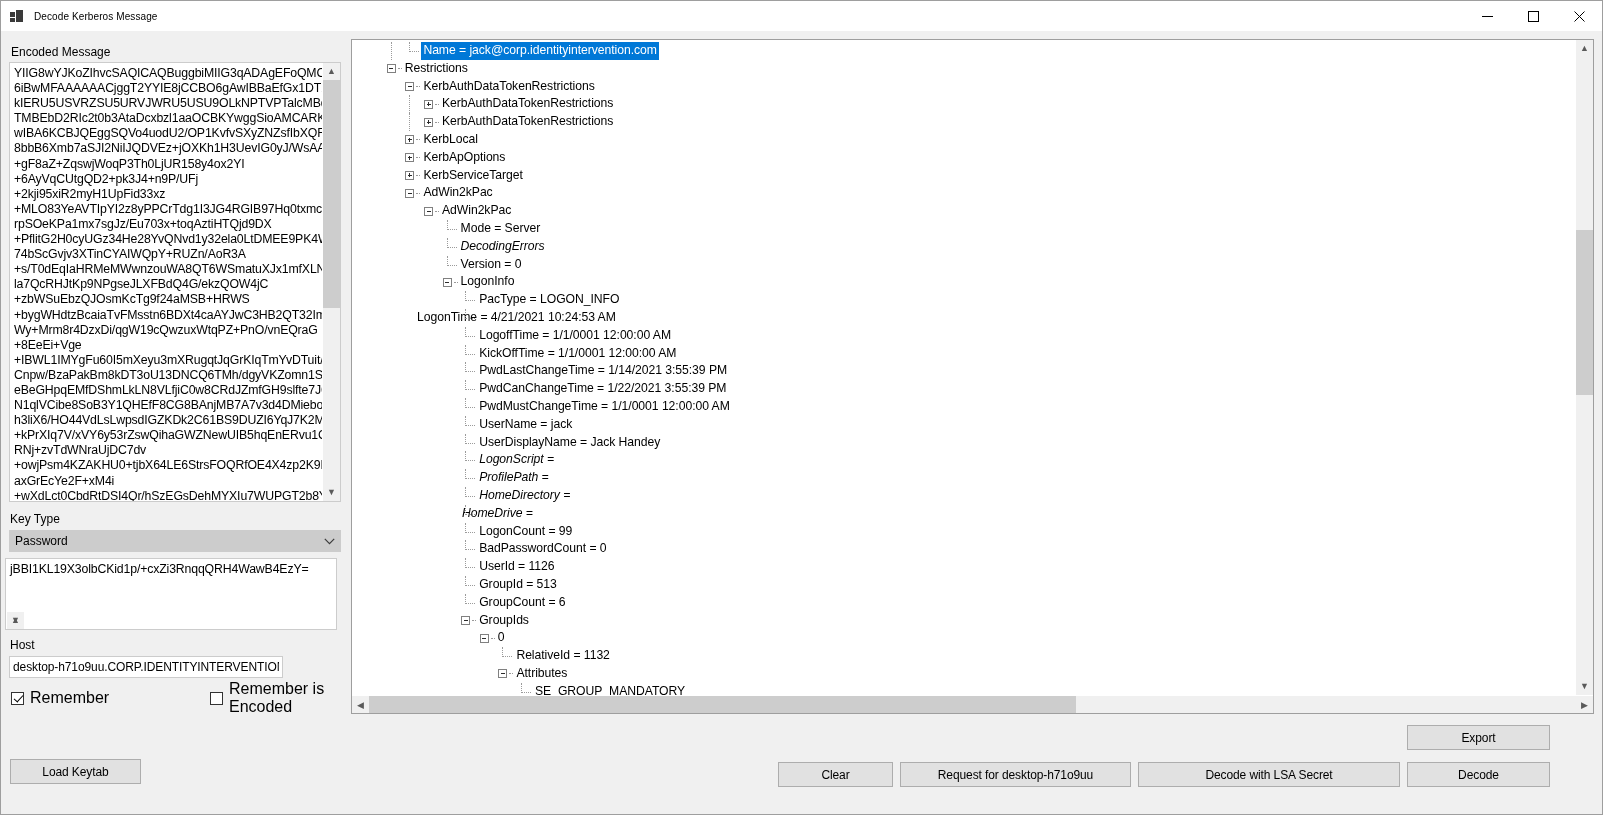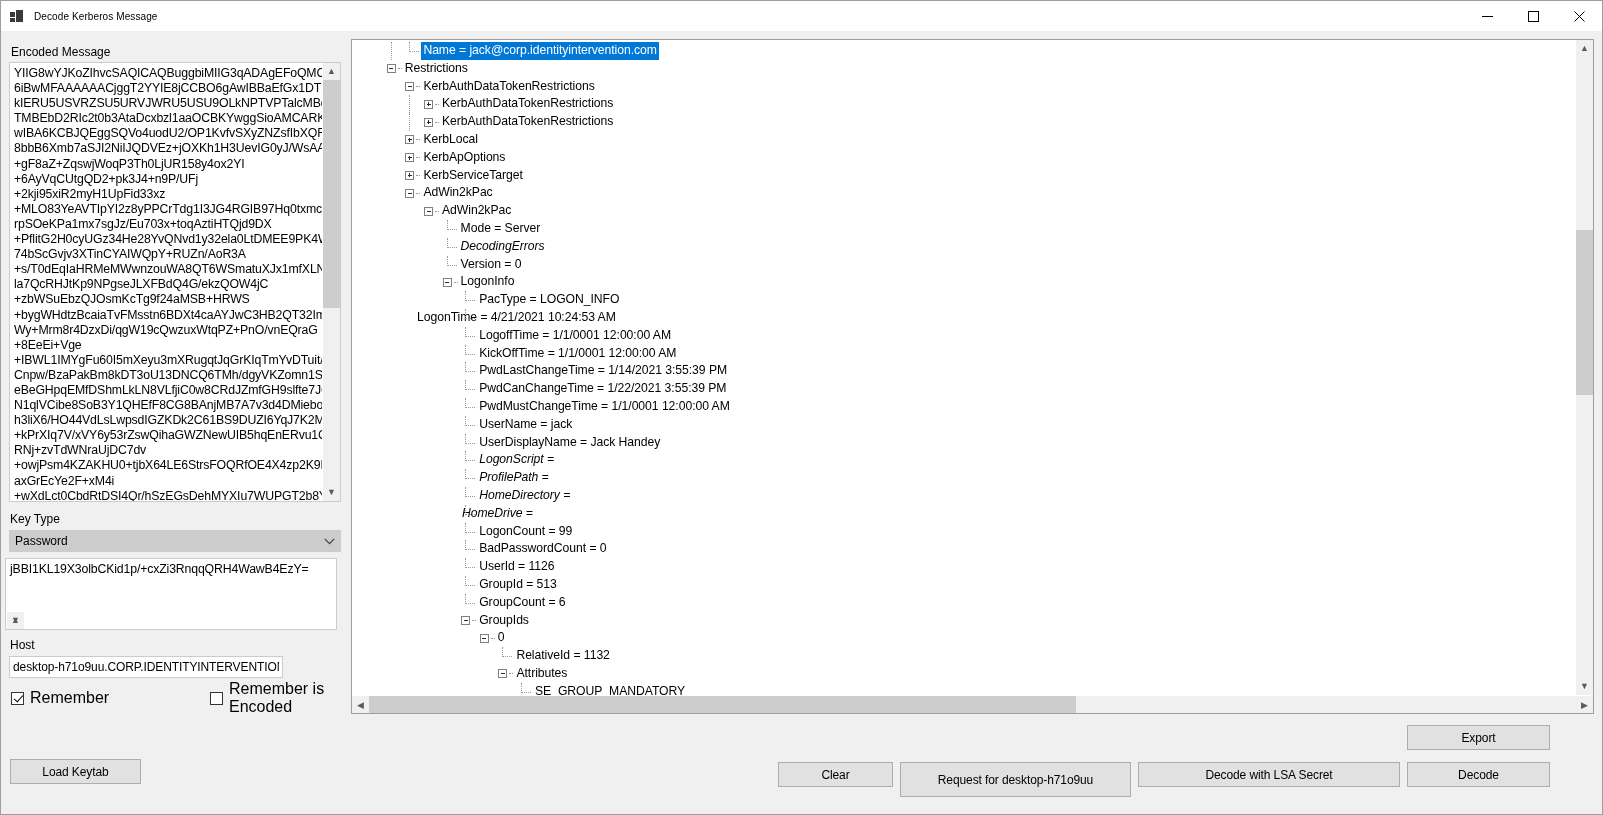--- a/index.html
+++ b/index.html
@@ -351,21 +351,21 @@
     top: 0;
     height: 9px;
     width: 9px;
     border-left: 1px dotted #9b9b9b;
     border-bottom: 1px dotted #9b9b9b;
   }
 
   
   #btn-export  { left: 1406px; top: 694px; width: 143px; height: 25px; }
   #btn-clear   { left: 777px;  top: 731px; width: 115px; height: 25px; }
-  #btn-request { left: 899px;  top: 731px; width: 231px; height: 35px; }
+  #btn-request { left: 899px;  top: 731px; width: 231px; height: 25px; }
   #btn-lsa     { left: 1137px; top: 731px; width: 262px; height: 25px; }
   #btn-decode  { left: 1406px; top: 731px; width: 143px; height: 25px; }
 </style>
 </head>
 <body>
 
 <div id="window">
 
   <div id="titlebar">
     <div id="app-icon">

